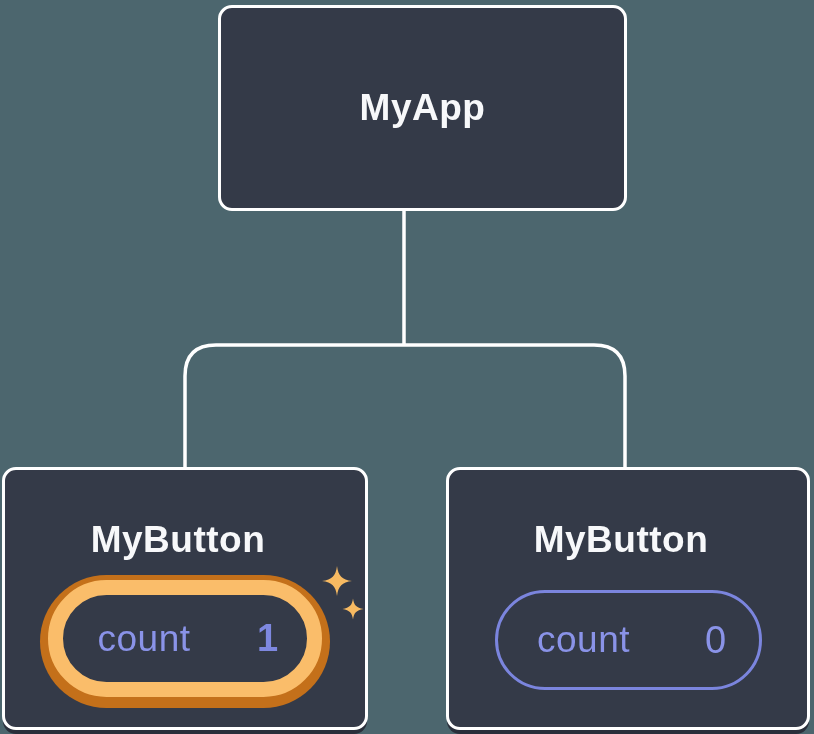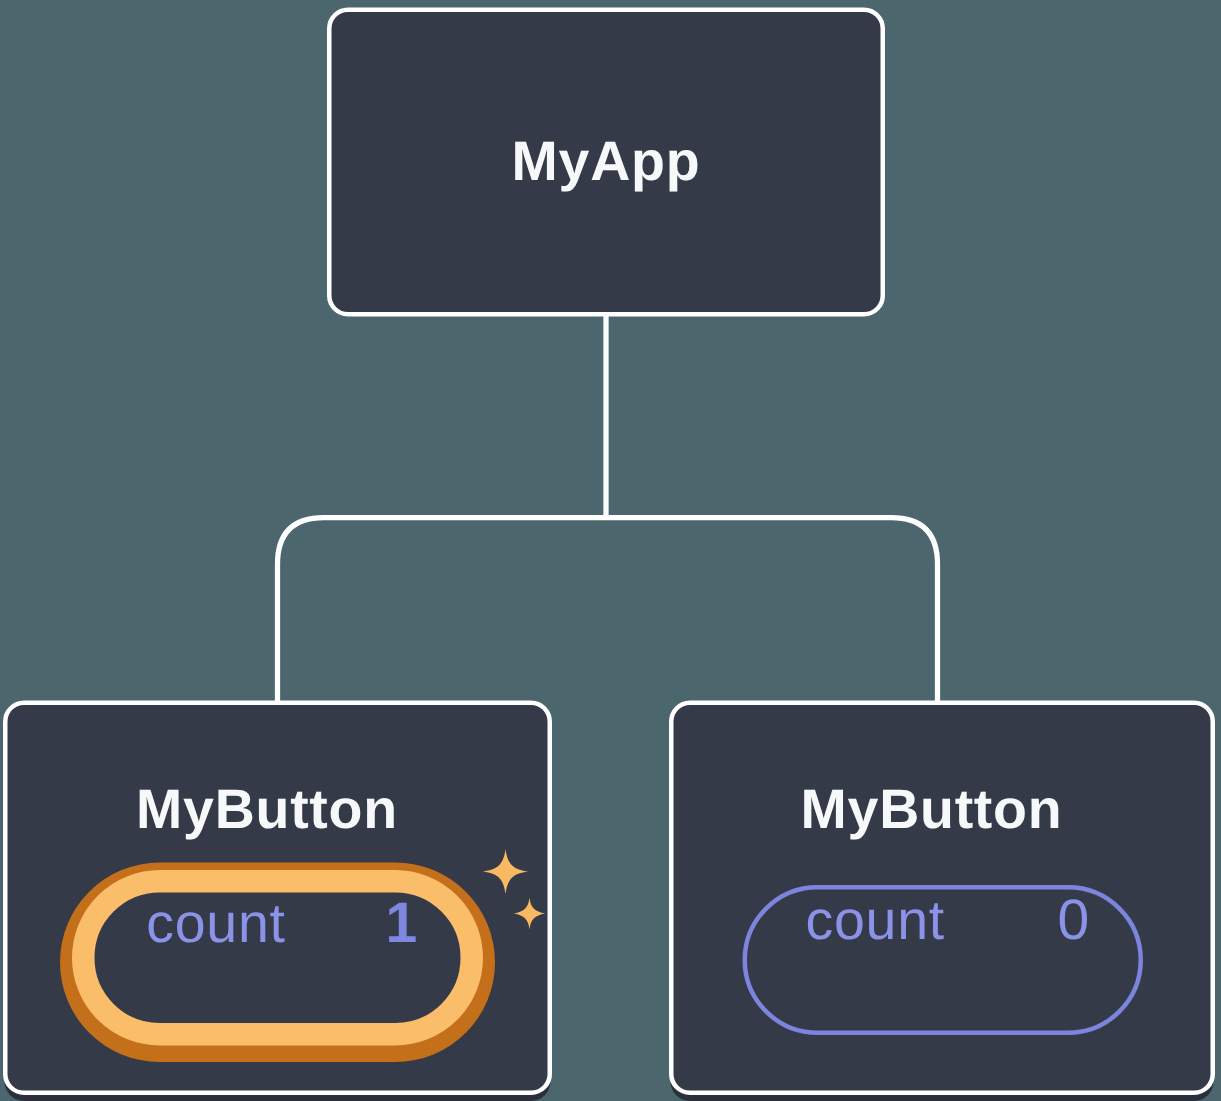--- a/index.html
+++ b/index.html
@@ -22,21 +22,21 @@
   }
   .node {
     position: absolute;
     background: #343A48;
     border: 3px solid #FFFFFF;
     border-radius: 14px;
     box-sizing: border-box;
   }
   .node-app {
     left: 218px; top: 5px;
-    width: 372px; height: 206px;
+    width: 409px; height: 206px;
     display: flex;
     align-items: center;
     justify-content: center;
   }
   .node-child-left {
     left: 2px; top: 467px;
     width: 366px; height: 263px;
     box-shadow: 0 5px 0 -1px #2A2F3B;
   }
   .node-child-right {
@@ -55,21 +55,21 @@
     position: absolute;
     left: 0; right: 14px;
     top: 50px;
     line-height: 40px;
   }
   .pill {
     position: absolute;
     box-sizing: border-box;
     border-radius: 999px;
     display: flex;
-    align-items: flex-start;
+    align-items: center;
   }
   .pill-active {
     left: 43px; top: 110px;
     width: 274px; height: 117px;
     border: 15px solid #FABD6A;
     box-shadow: 0 3px 0 8px #C4701A;
     background: #343A48;
   }
   .pill-idle {
     left: 46px; top: 120px;

